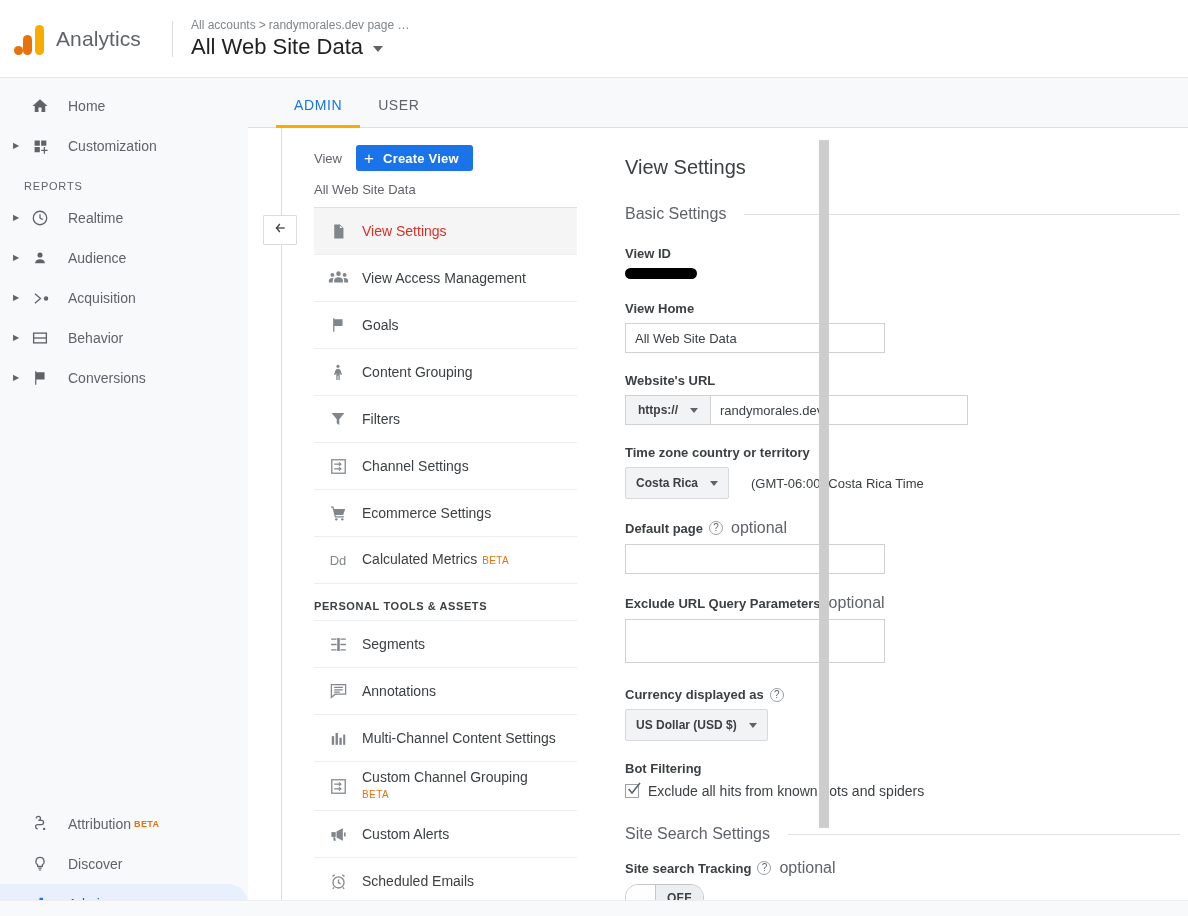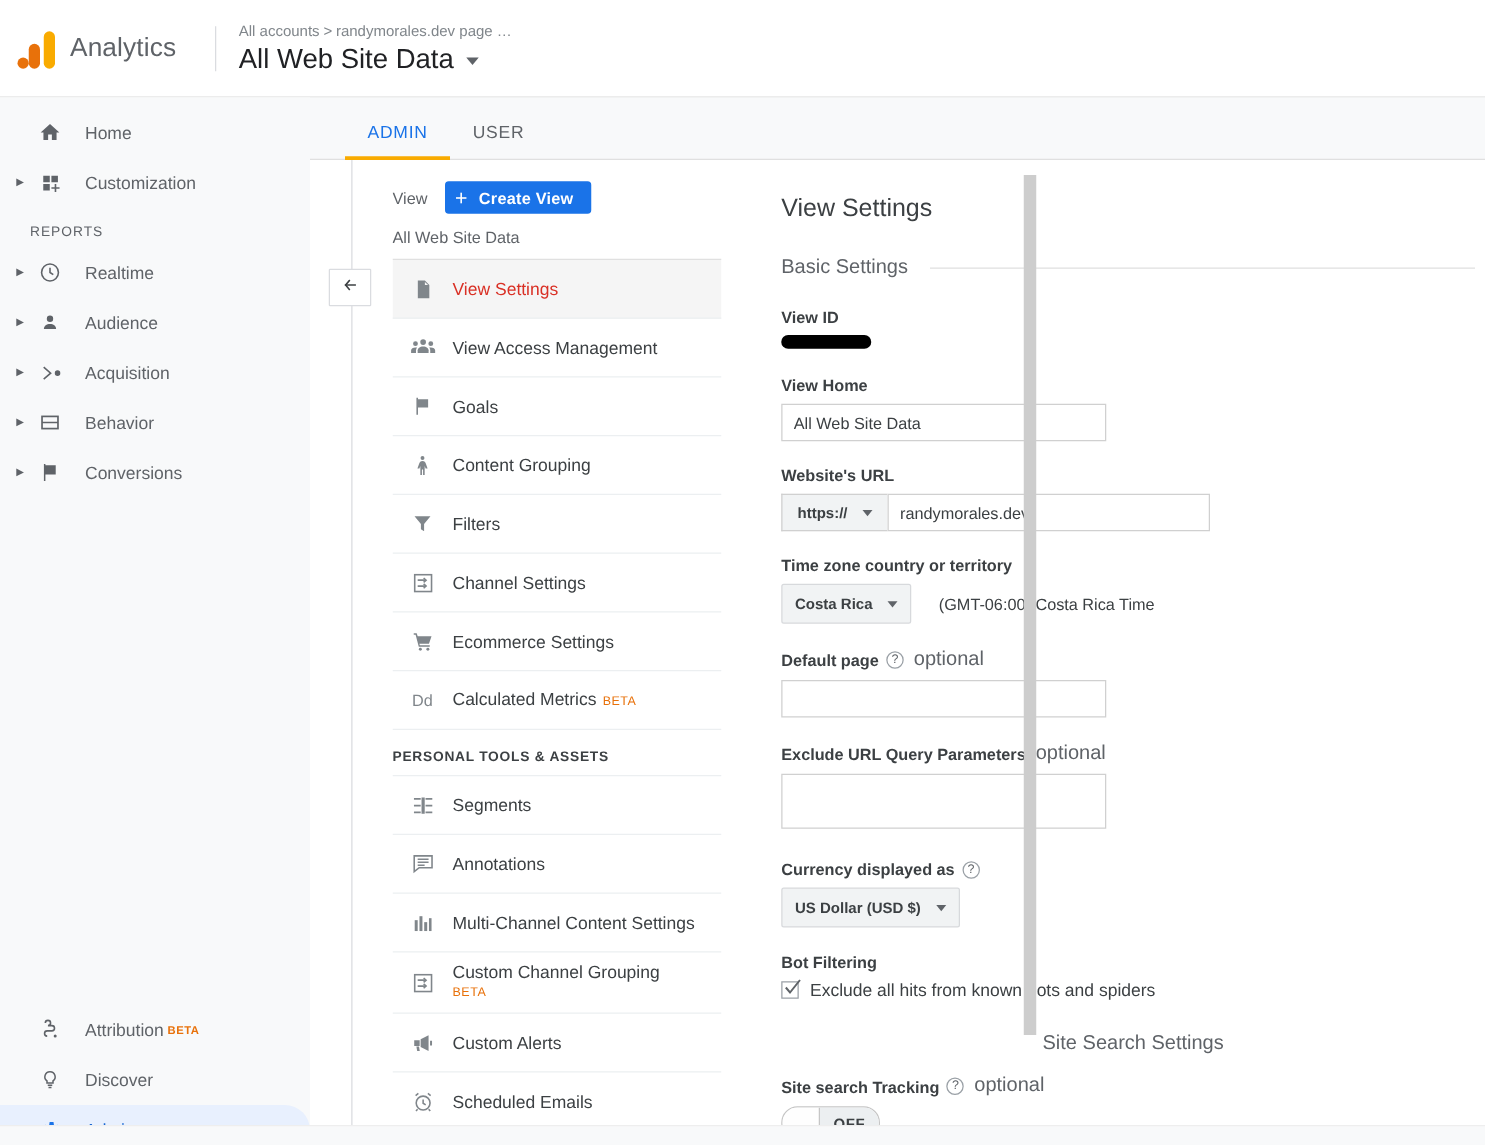--- a/index.html
+++ b/index.html
@@ -677,21 +677,21 @@
           <div class="check-row">
             <span class="checkbox">
               <svg width="16" height="16" viewBox="0 0 24 24" fill="none" stroke="#5f6368" stroke-width="2.4">
                   <path d="M4 12l5 6L21 3"></path>
                 </svg>
             </span>
             <span class="check-text">Exclude all hits from known bots and spiders</span>
           </div>
         </div>
 
-        <div class="sec-head" style="margin-top:26px;margin-bottom:16px;flex-direction:column;">
+        <div class="sec-head" style="margin-top:26px;margin-bottom:16px;">
           <span class="sec-text">Site Search Settings</span>
           <span class="sec-rule"></span>
         </div>
 
         <div>
           <div class="field-label">
             <span>Site search Tracking</span>
             <span class="qmark">?</span>
             <span class="optional">optional</span>
           </div>

